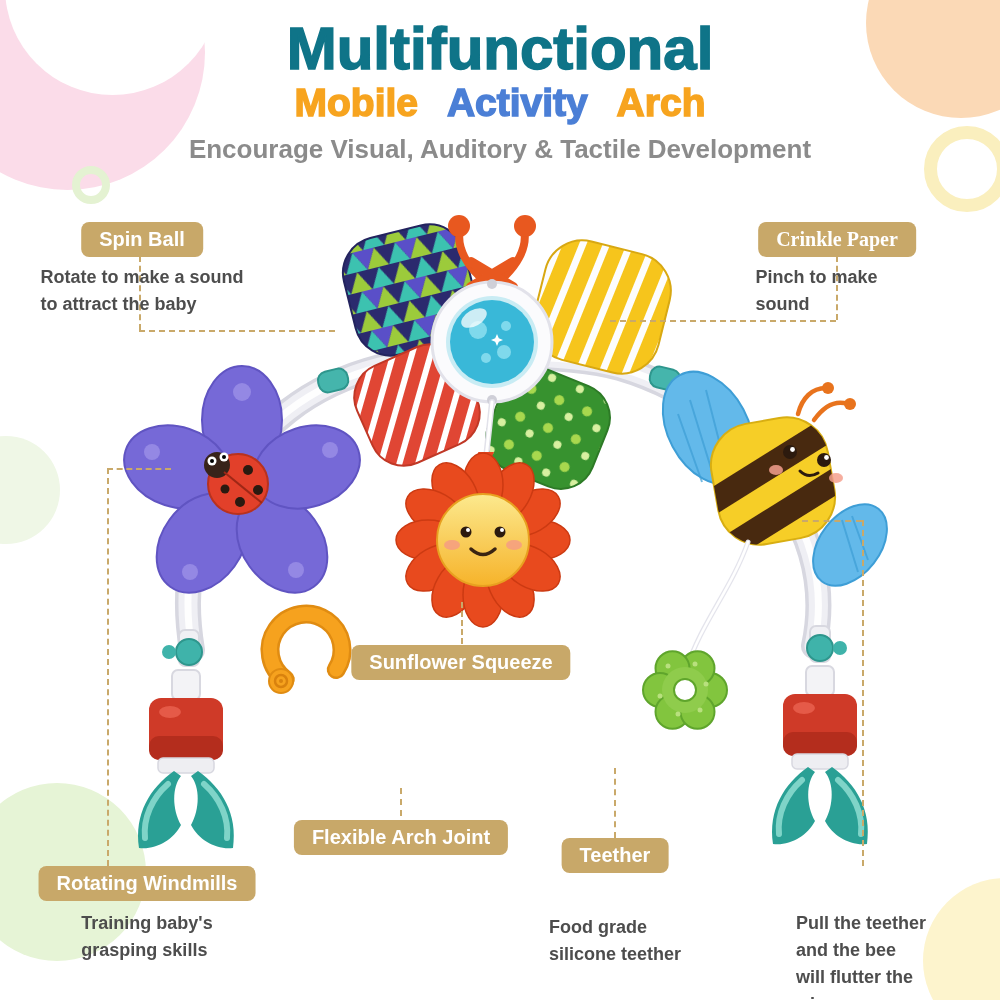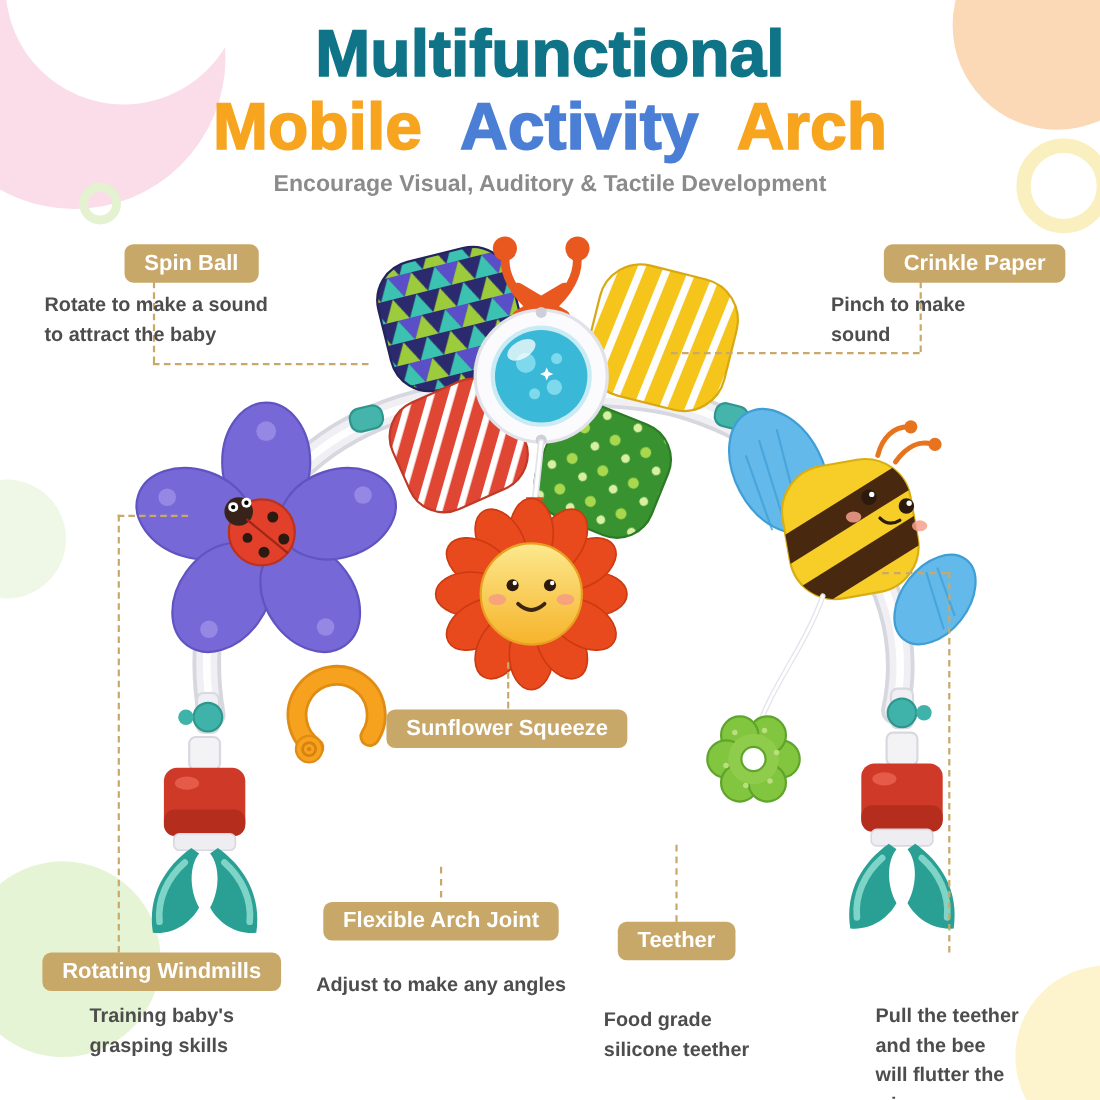--- a/index.html
+++ b/index.html
@@ -15,25 +15,25 @@
   .bg-yellow-ring{left:924px;top:126px;width:60px;height:60px;border:13px solid #faefbe;}
   .bg-green-ring-sm{left:72px;top:166px;width:22px;height:22px;border:8px solid #e4f2d2;}
   .bg-green-left{left:-48px;top:436px;width:108px;height:108px;background:#eff7e6;}
   .bg-green-bl{left:-32px;top:783px;width:178px;height:178px;background:#e6f4d6;}
   .bg-yellow-br{left:923px;top:878px;width:165px;height:165px;background:#fdf4cd;}
 
   
   .header{position:absolute;top:14px;left:0;width:1000px;text-align:center;z-index:4;}
   .t1{margin:0;font-size:60px;font-weight:bold;color:#0f7488;letter-spacing:0px;
       -webkit-text-stroke:1.5px #0f7488;}
-  .t2{margin:0;font-size:60px;font-weight:bold;letter-spacing:0px;line-height:1.05;}
+  .t2{margin:0;font-size:39px;font-weight:bold;letter-spacing:0px;line-height:1.05;}
   .t2 span{display:inline-block;margin:0 9px;-webkit-text-stroke:1.5px currentColor;}
   .w-orange{color:#f7a41f;}
   .w-blue{color:#4b7fd6;}
-  .subtitle{margin:10px 0 0 0;font-size:21px;font-weight:bold;color:#8b8b8b;}
+  .subtitle{margin:10px 0 0 0;font-size:26px;font-weight:bold;color:#8b8b8b;}
 
   
   svg.toy{position:absolute;left:0;top:0;z-index:1;}
 
   
   .dash{position:absolute;z-index:2;}
   .dash.v{width:0;border-left:2px dashed #c9a96a;}
   .dash.h{height:0;border-top:2px dashed #c9a96a;}
 
   
@@ -288,35 +288,34 @@
   <div class="dash v" style="left:836px;top:256px;height:64px;"></div>
   <div class="dash h" style="left:610px;top:320px;width:226px;"></div>
   <div class="dash v" style="left:461px;top:602px;height:42px;"></div>
   <div class="dash h" style="left:107px;top:468px;width:64px;"></div>
   <div class="dash v" style="left:107px;top:468px;height:398px;"></div>
   <div class="dash v" style="left:400px;top:788px;height:50px;"></div>
   <div class="dash v" style="left:614px;top:768px;height:70px;"></div>
   <div class="dash h" style="left:802px;top:520px;width:60px;"></div>
   <div class="dash v" style="left:862px;top:520px;height:346px;"></div>
 
-  <div class="pill" style="left:142px;top:222px;margin-left:32px;">Spin Ball</div>
+  <div class="pill" style="left:142px;top:222px;">Spin Ball</div>
   <div class="desc" style="left:142px;top:264px;">Rotate to make a sound
 to attract the baby</div>
 
-  <div class="pill" style="left:886px;top:222px;">Crinkle Paper</div>
+  <div class="pill" style="left:837px;top:222px;font-family:Liberation Serif, serif;">Crinkle Paper</div>
   <div class="desc" style="left:837px;top:264px;">Pinch to make sound</div>
 
   <div class="pill" style="left:461px;top:645px;">Sunflower Squeeze</div>
 
   <div class="pill" style="left:147px;top:866px;">Rotating Windmills</div>
   <div class="desc" style="left:147px;top:910px;">Training baby's
 grasping skills</div>
 
   <div class="pill" style="left:401px;top:820px;">Flexible Arch Joint</div>
-  <div class="desc" style="left:401px;top:882px;">Adjust to make any angles</div>
 
   <div class="pill" style="left:615px;top:838px;">Teether</div>
   <div class="desc" style="left:615px;top:882px;margin-top:32px;">Food grade
 silicone teether</div>
 
   <div class="desc" style="left:864px;top:910px;">Pull the teether and the bee
 will flutter the wings</div>
 
 </div>
 

